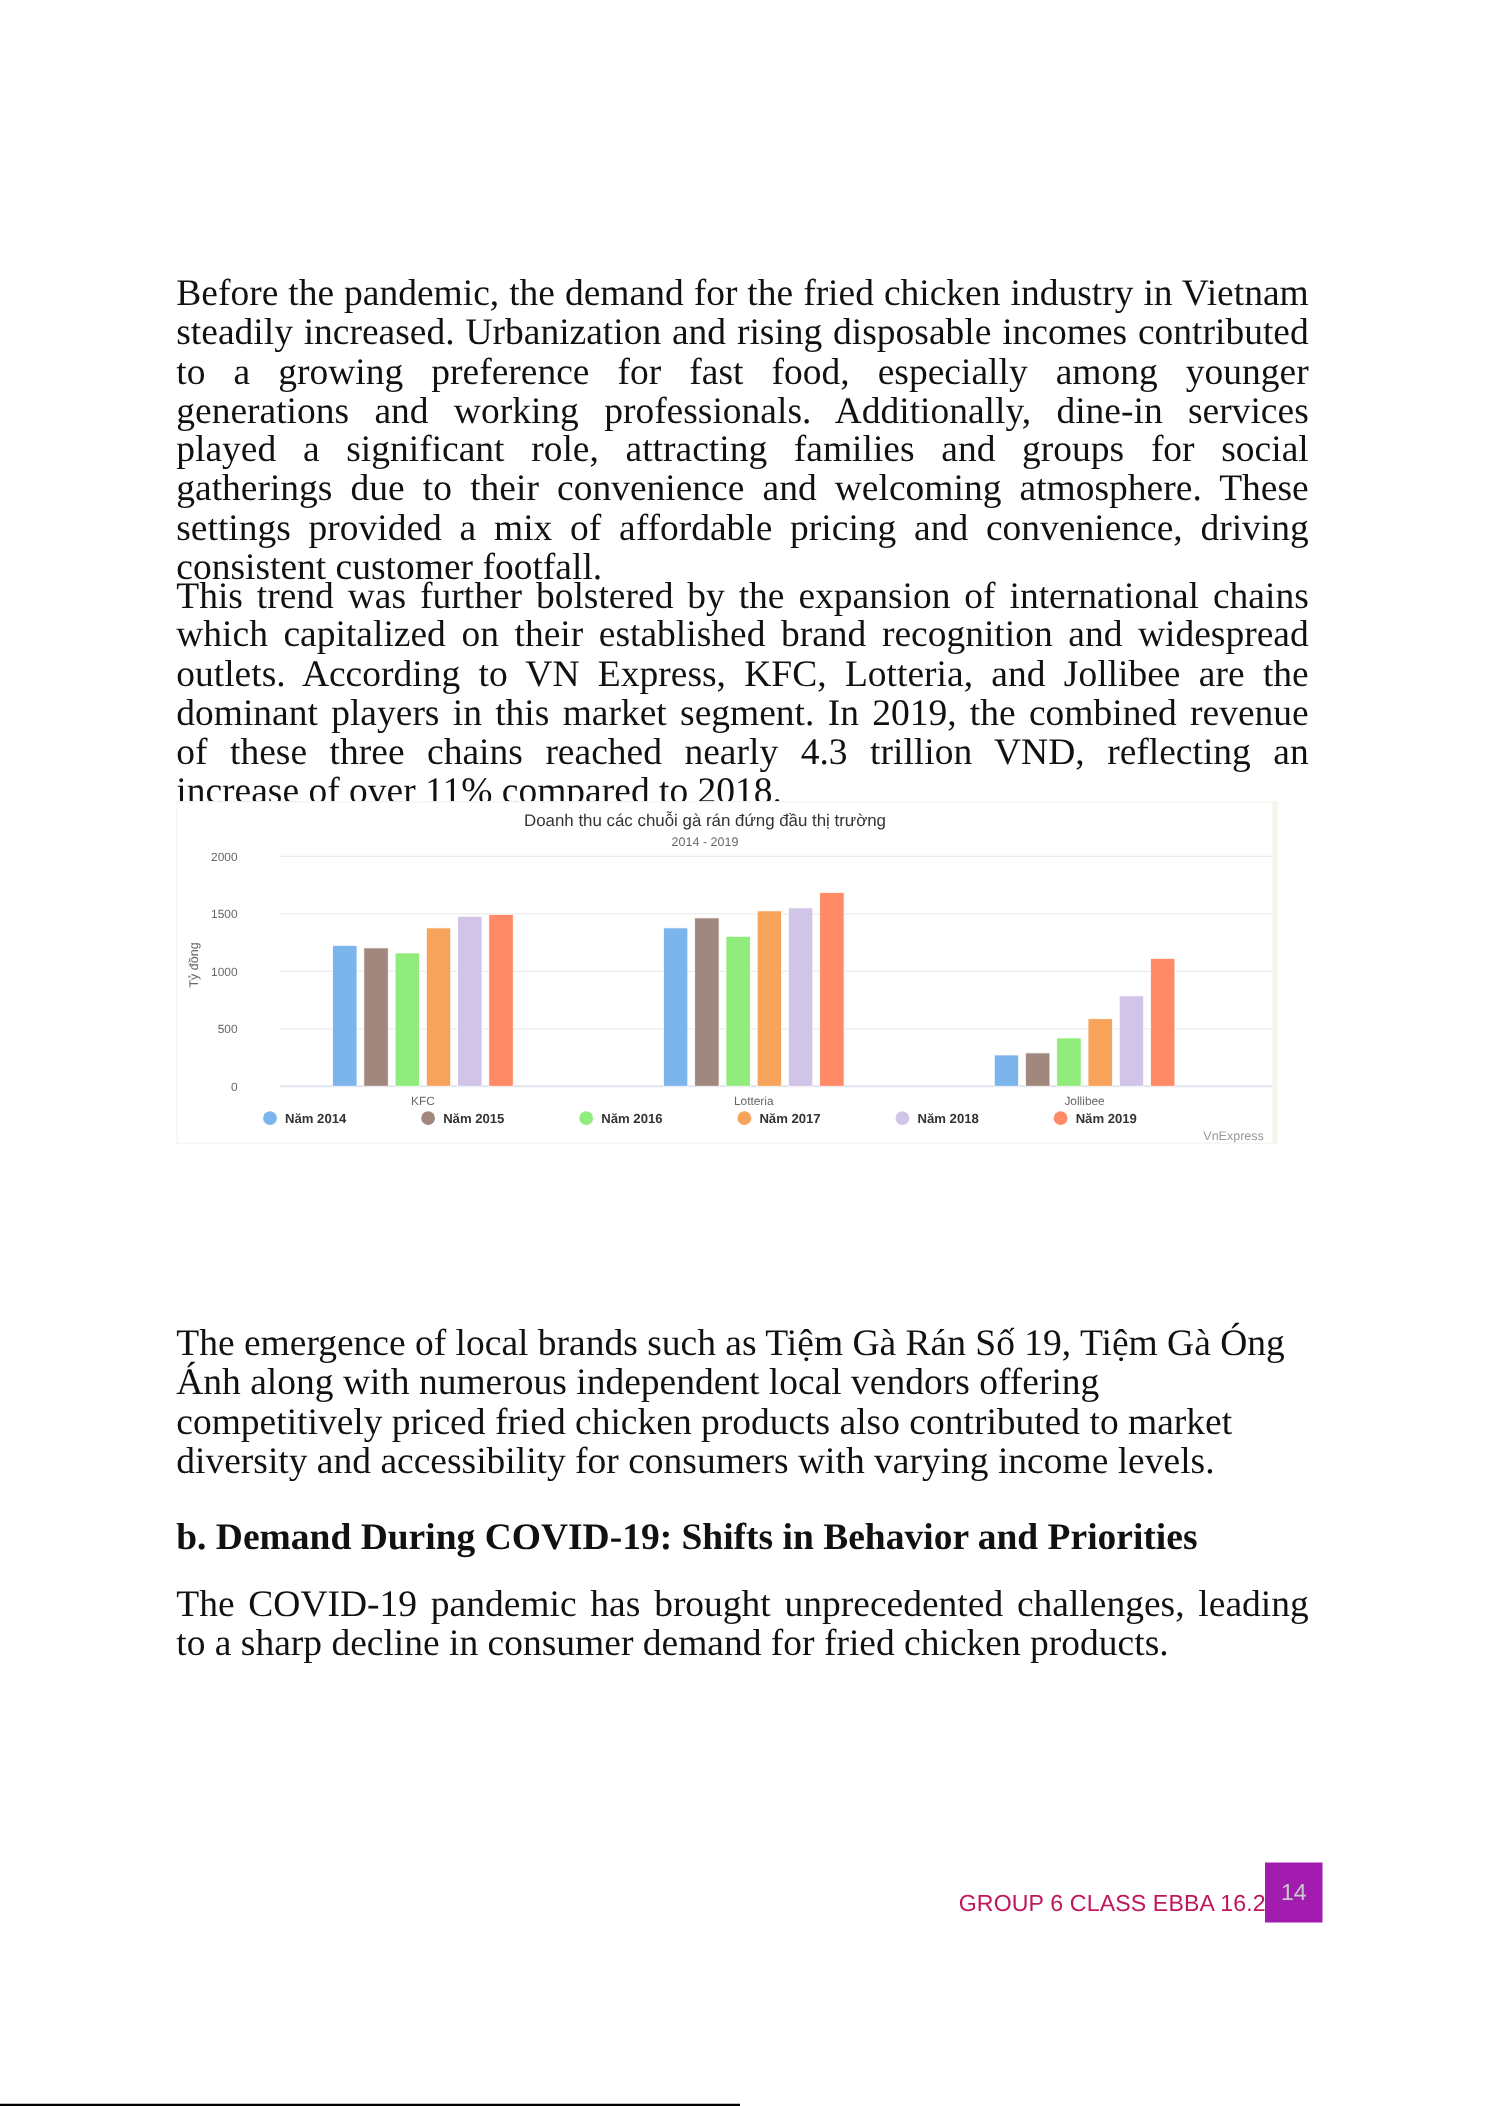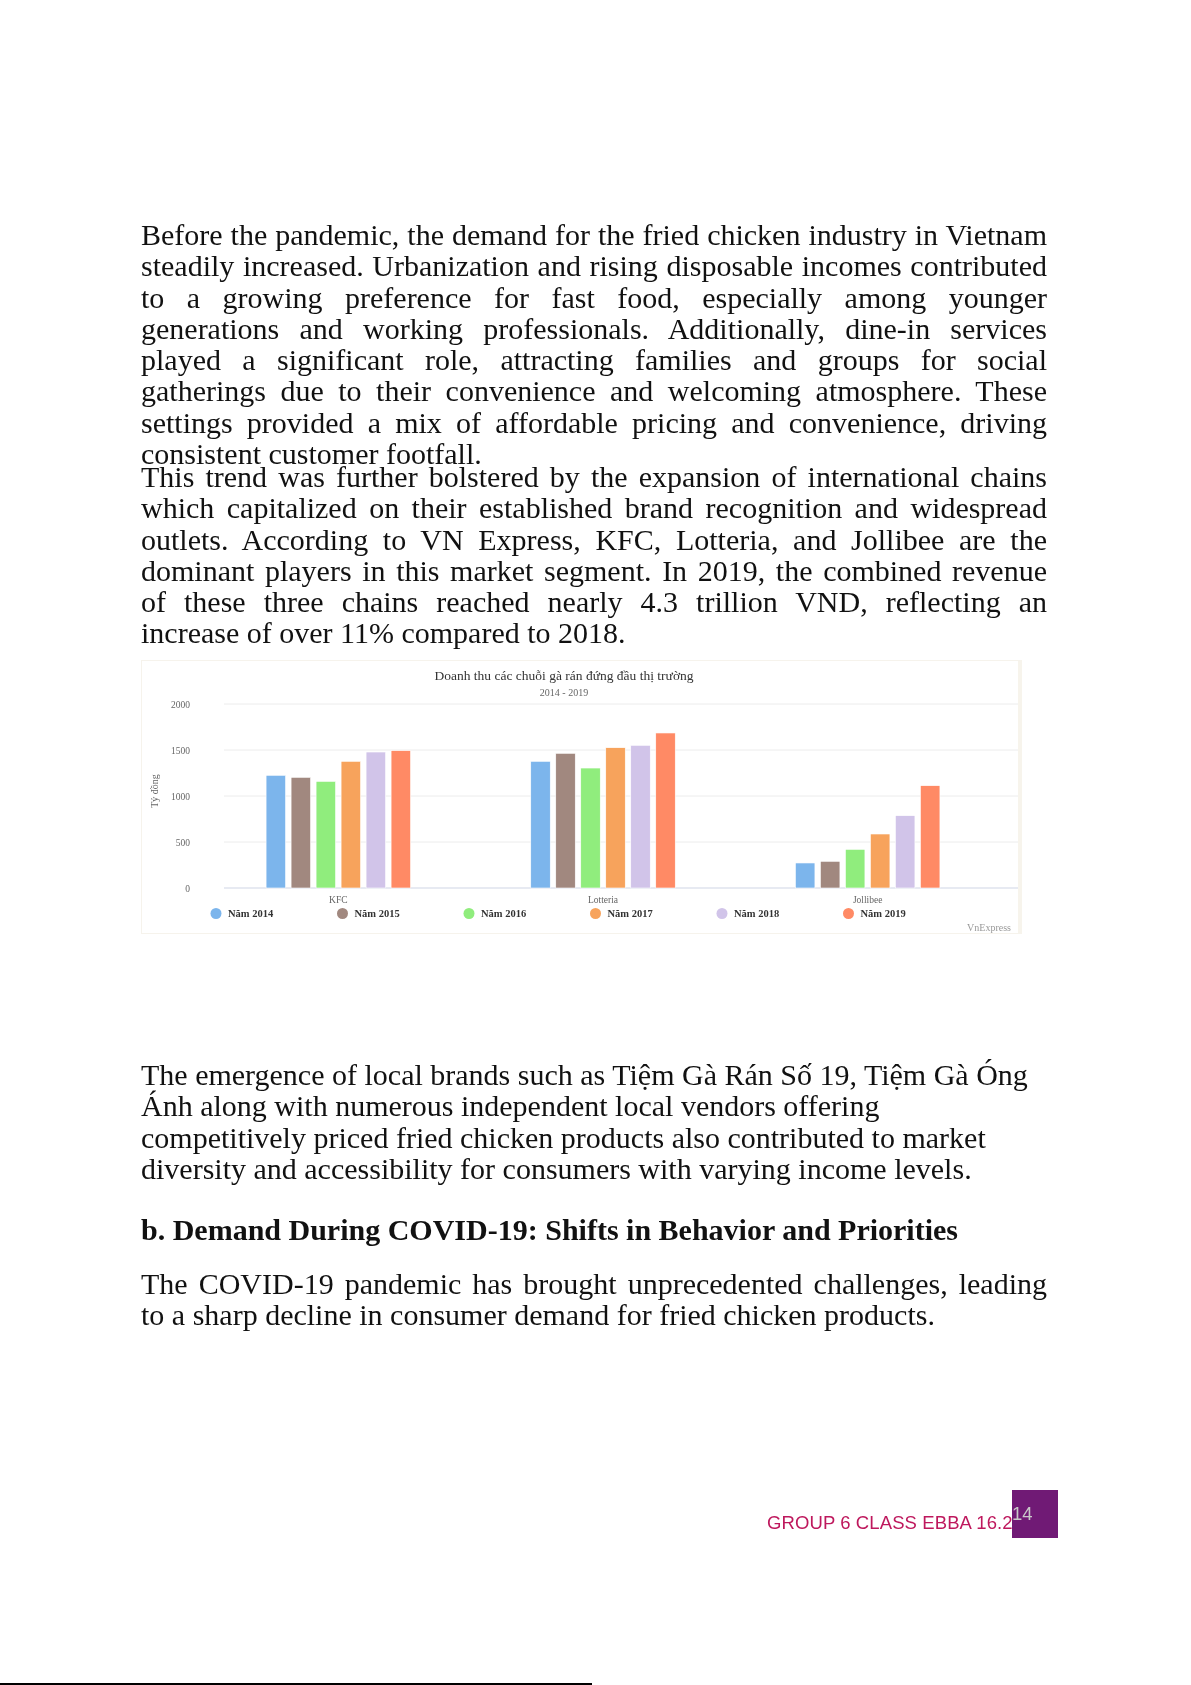--- a/index.html
+++ b/index.html
@@ -10,25 +10,25 @@
   .col p b { font-weight: bold; }
   #p1 { top: 219px; }
   #p2 { top: 461px; }
   #p3 { top: 942px; }
   #p4 { top: 1059px; text-align: left; }
   #p4 p { text-align: left; }
   #h-b { top: 1214px; font-weight: bold; }
   #p5 { top: 1268px; }
   #p6 { top: 1356px; }
 
-  .chart-box { position: absolute; left: 141px; top: 660px; width: 881px; height: 274px; background: #ffffff; border: 1px solid #f6f3ec; border-right: 4px solid #f7f4ec; box-sizing: border-box; font-family: Liberation Serif, serif; }
+  .chart-box { position: absolute; left: 141px; top: 641px; width: 881px; height: 274px; background: #ffffff; border: 1px solid #f6f3ec; border-right: 4px solid #f7f4ec; box-sizing: border-box; font-family: Liberation Sans, sans-serif; }
   .chart-box svg { position: absolute; left: 0; top: 0; }
 
   .footer-text { position: absolute; left: 767px; top: 1512px; font-family: "Liberation Sans", "DejaVu Sans", sans-serif; font-size: 18.5px; color: #be185d; letter-spacing: 0.1px; }
-  .page-num-box { position: absolute; left: 1012px; top: 1490px; width: 46px; height: 48px; background: #701a75; color: #c9c9c9; font-family: "Liberation Sans", "DejaVu Sans", sans-serif; font-size: 18.5px; display: flex; align-items: center; justify-content: flex-start; }
+  .page-num-box { position: absolute; left: 1012px; top: 1490px; width: 46px; height: 48px; background: #a21caf; color: #c9c9c9; font-family: "Liberation Sans", "DejaVu Sans", sans-serif; font-size: 18.5px; display: flex; align-items: center; justify-content: center; }
   .bottom-rule { position: absolute; left: 0; top: 1683px; width: 592px; height: 2px; background: #000; }
 </style>
 </head>
 <body>
 
 <div class="page">
 
   <div class="col" id="p1">
     <p>Before the pandemic, the demand for the fried chicken industry in Vietnam steadily increased. Urbanization and rising disposable incomes contributed to a growing preference for fast food, especially among younger generations and working professionals. Additionally, dine-in services played a significant role, attracting families and groups for social gatherings due to their convenience and welcoming atmosphere. These settings provided a mix of affordable pricing and convenience, driving consistent customer footfall.</p>
   </div>

